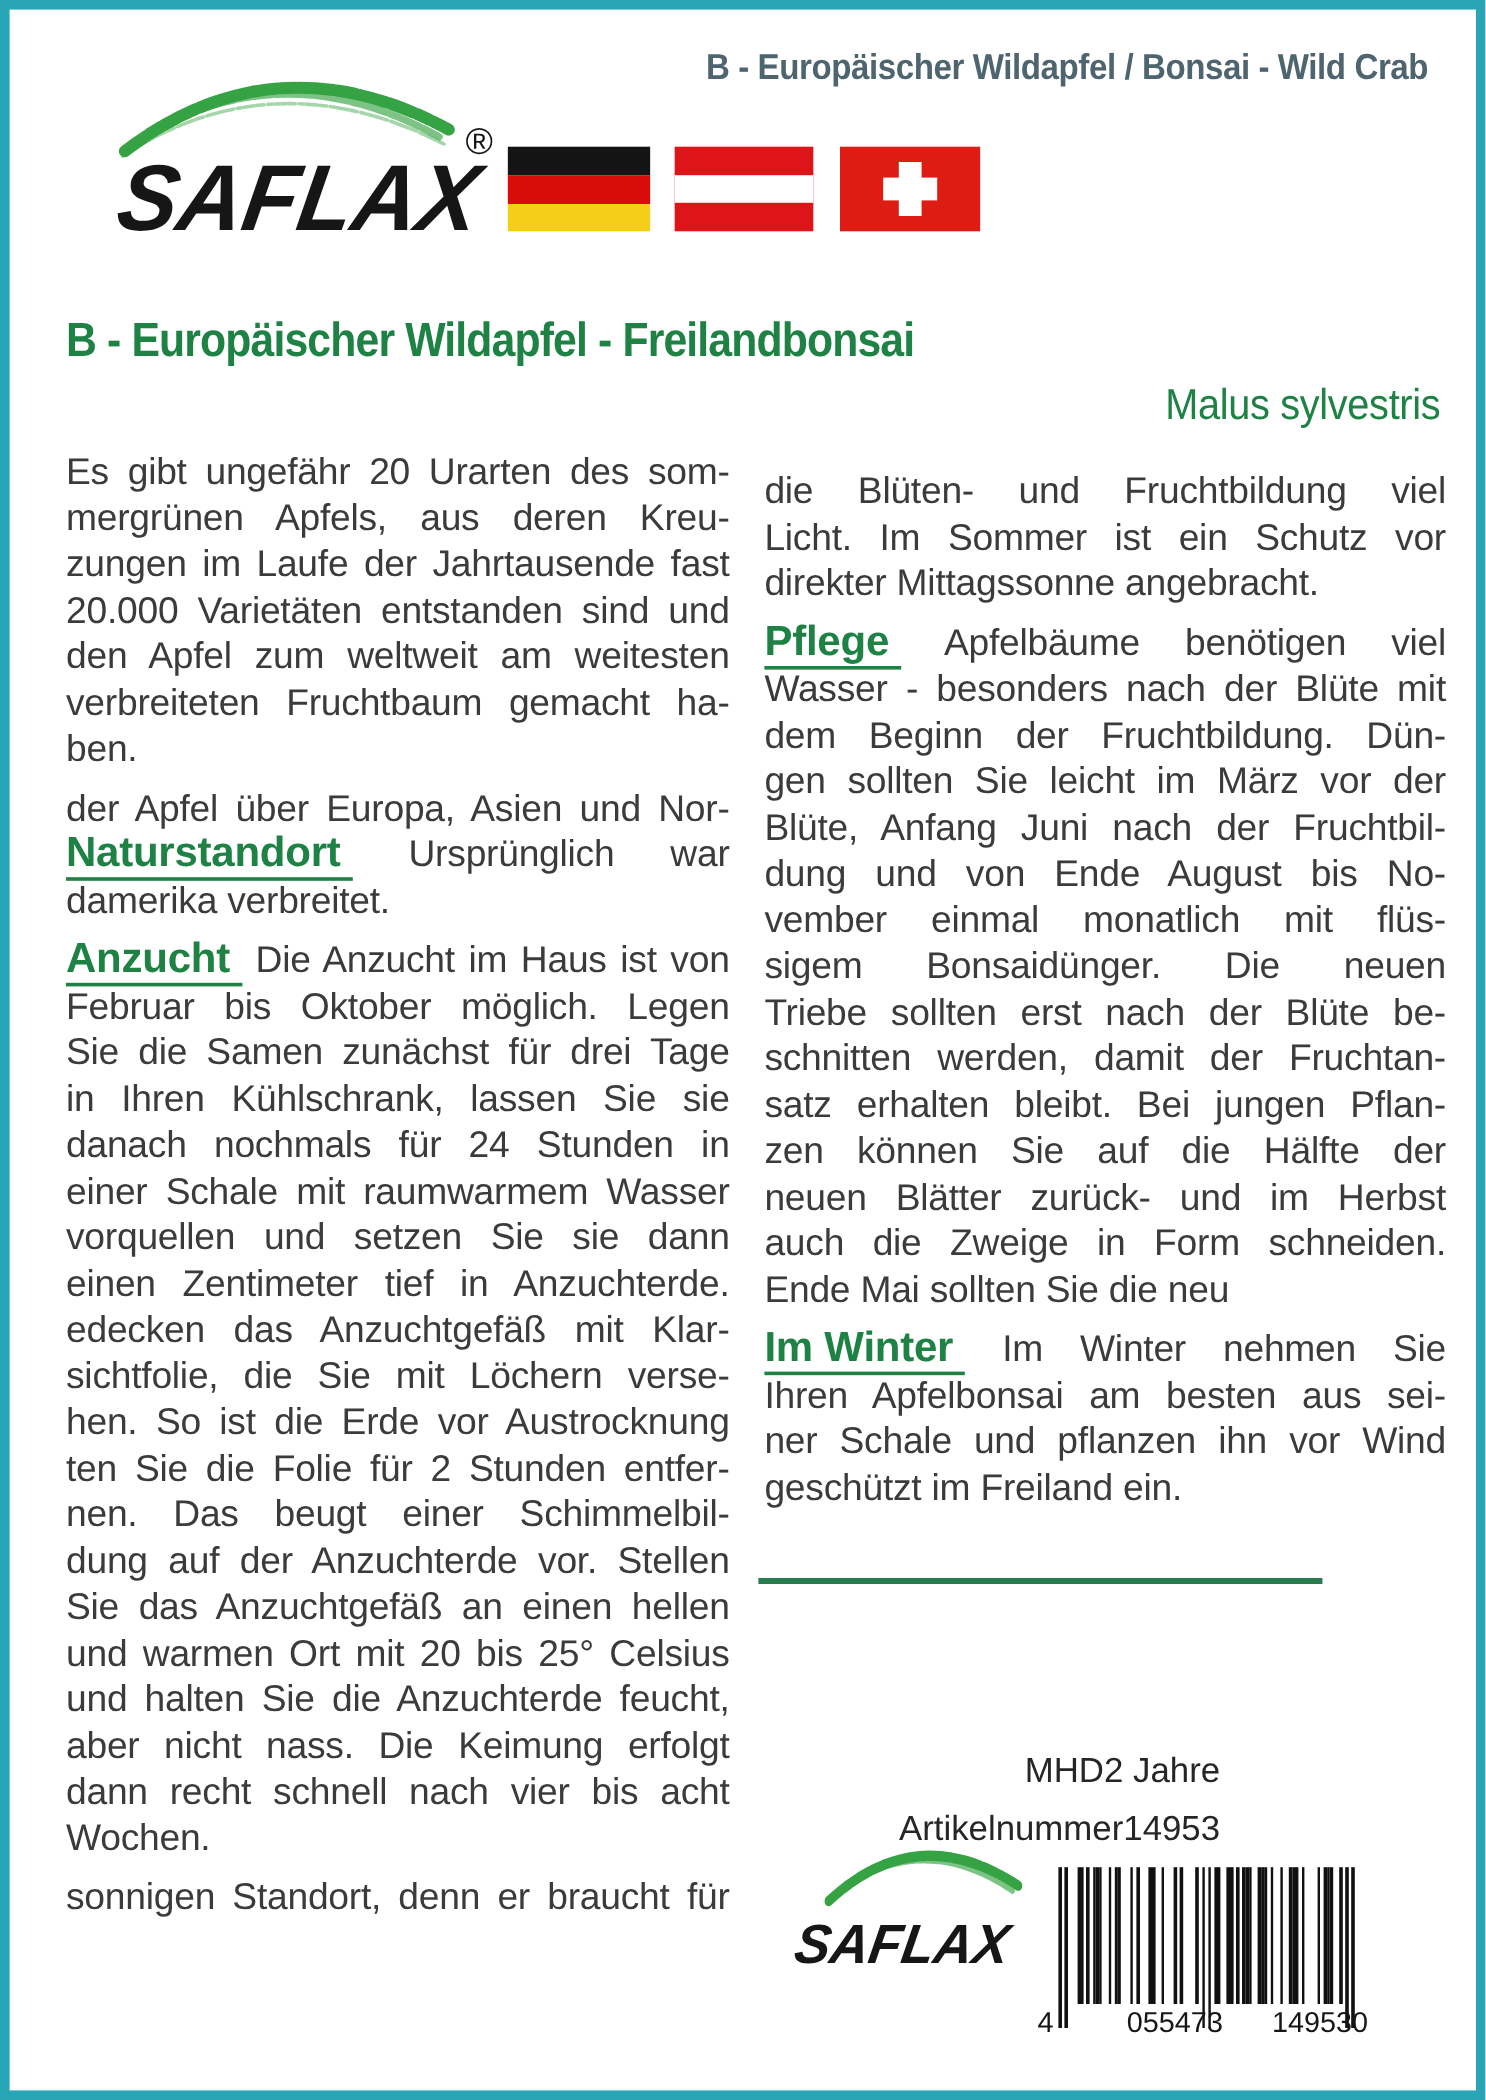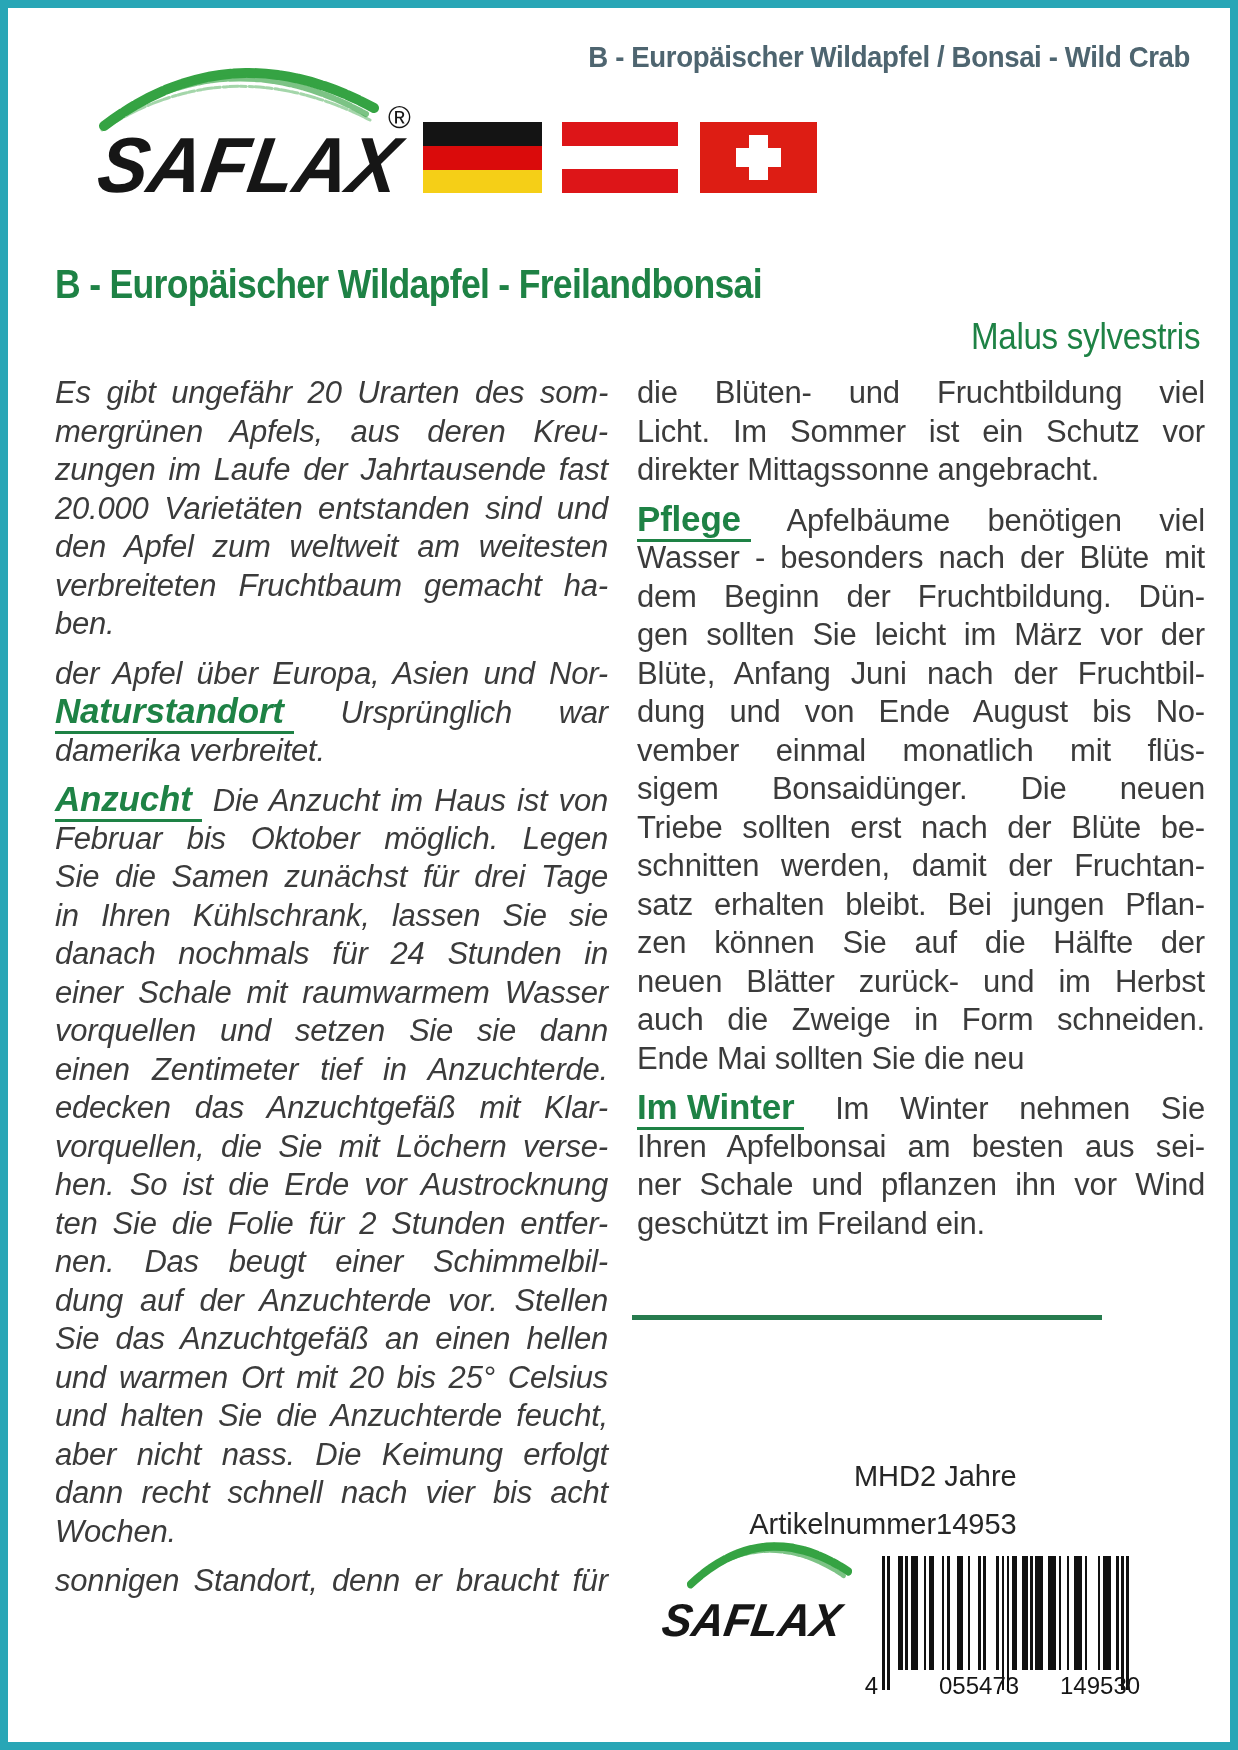--- a/index.html
+++ b/index.html
@@ -31,22 +31,22 @@
     color:var(--green); letter-spacing:-0.8px; transform:scaleX(.89); transform-origin:left center;
     white-space:nowrap;
   }
   .subtitle{
     position:absolute; right:30px; top:308px; font-size:36px; color:var(--green);
     letter-spacing:-0.3px; transform:scaleX(.92); transform-origin:right center; white-space:nowrap;
   }
   
   .cols{position:absolute; left:47px; top:366px; width:1150px; display:flex;}
   .col{font-size:31px; letter-spacing:-0.2px; color:var(--text);}
-  .col-left{width:553px;font-style:italic;}
-  .col-right{width:568px; margin-left:29px;}
+  .col-left{width:553px;}
+  .col-right{width:568px; margin-left:29px;margin-top:16px;}
   .para{margin-top:11px;}
   .para:first-child{margin-top:0;}
   .line{
     text-align:justify; text-align-last:justify; line-height:38.5px; height:38.5px;
     white-space:normal; overflow:visible;
   }
   .line.noj{text-align-last:left;}
   .h{
     color:var(--green); font-weight:700; font-size:35px; line-height:1;
     border-bottom:3px solid var(--green); padding:0 10px 3px 0; display:inline-block;
@@ -129,21 +129,21 @@
         <div class="para">
           <div class="line"><span class="h">Anzucht</span> Die Anzucht im Haus ist von</div>
           <div class="line">Februar bis Oktober möglich. Legen</div>
           <div class="line">Sie die Samen zunächst für drei Tage</div>
           <div class="line">in Ihren Kühlschrank, lassen Sie sie</div>
           <div class="line">danach nochmals für 24 Stunden in</div>
           <div class="line">einer Schale mit raumwarmem Wasser</div>
           <div class="line">vorquellen und setzen Sie sie dann</div>
           <div class="line">einen Zentimeter tief in Anzuchterde.</div>
           <div class="line">edecken das Anzuchtgefäß mit Klar-</div>
-          <div class="line">vorquellen, die Sie mit Löchern verse-</div>
+          <div class="line">sichtfolie, die Sie mit Löchern verse-</div>
           <div class="line">hen. So ist die Erde vor Austrocknung</div>
           <div class="line">ten Sie die Folie für 2 Stunden entfer-</div>
           <div class="line">nen. Das beugt einer Schimmelbil-</div>
           <div class="line">dung auf der Anzuchterde vor. Stellen</div>
           <div class="line">Sie das Anzuchtgefäß an einen hellen</div>
           <div class="line">und warmen Ort mit 20 bis 25° Celsius</div>
           <div class="line">und halten Sie die Anzuchterde feucht,</div>
           <div class="line">aber nicht nass. Die Keimung erfolgt</div>
           <div class="line">dann recht schnell nach vier bis acht</div>
           <div class="line noj">Wochen.</div>

